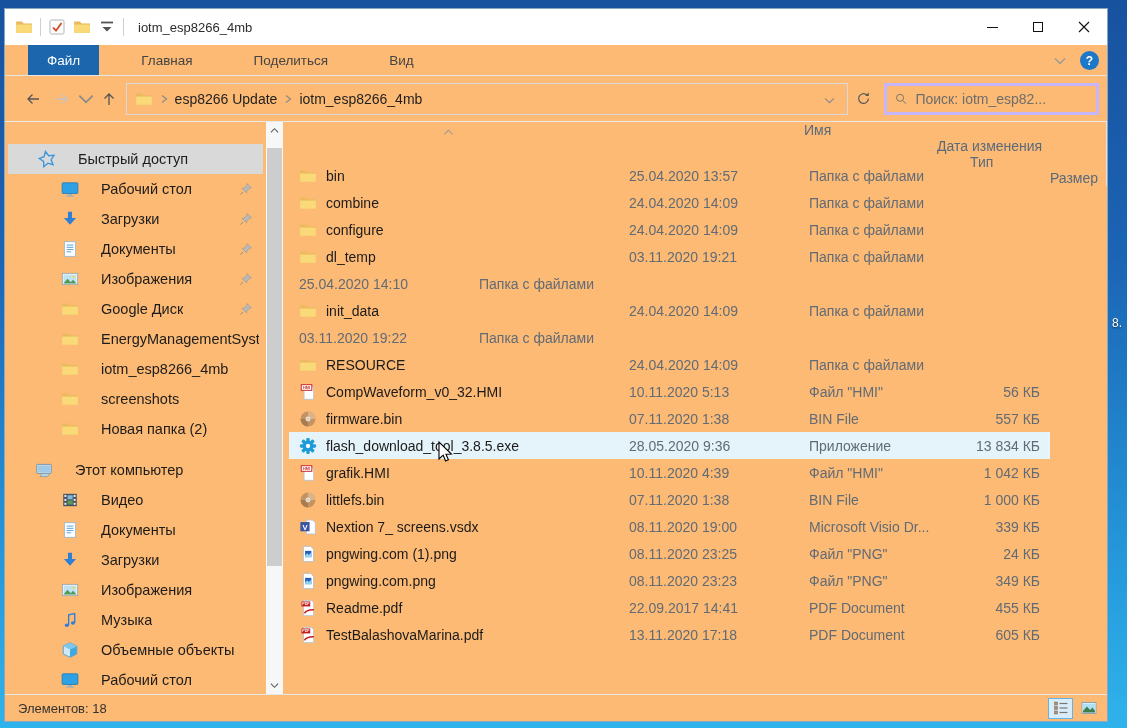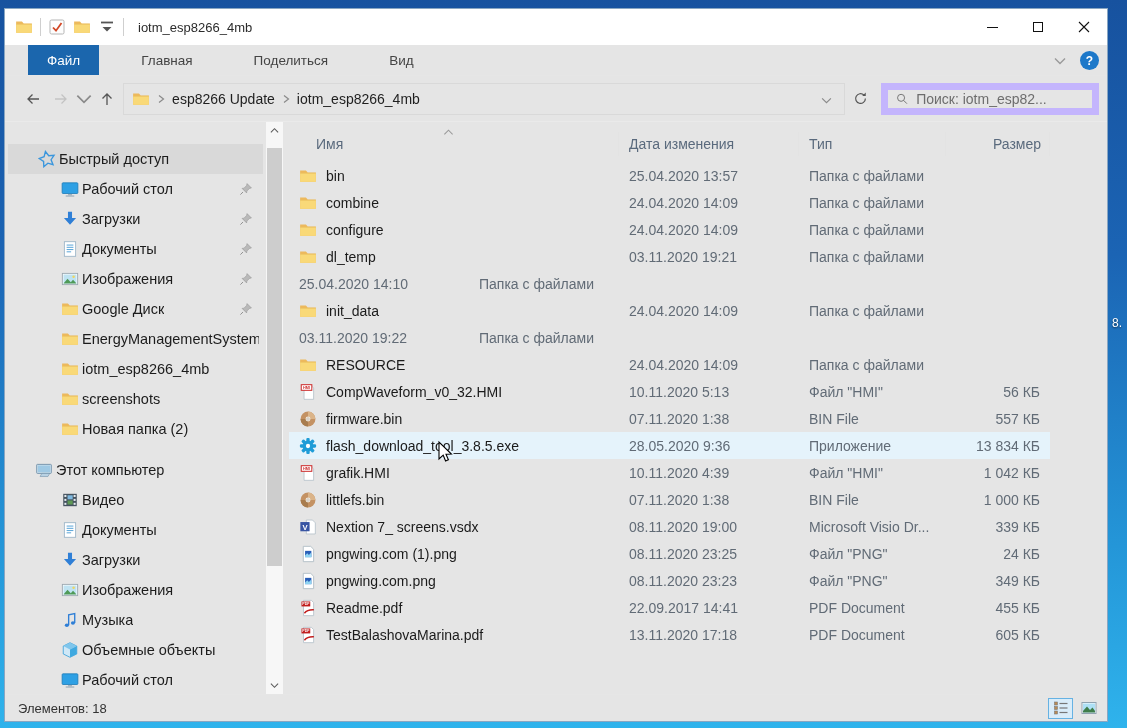--- a/index.html
+++ b/index.html
@@ -3,21 +3,21 @@
 <meta charset="utf-8">
 <style>
   * { margin:0; padding:0; box-sizing:border-box; }
   html,body { width:1127px; height:728px; overflow:hidden;
     font-family:"Liberation Sans","DejaVu Sans",sans-serif; font-size:14px; }
   #desktop { position:absolute; inset:0; width:1127px; height:728px;
     background:linear-gradient(180deg,#17529f 0%,#1b64b4 35%,#2496d8 75%,#2fb3ec 100%); }
   #desktop-frag { position:absolute; left:1112px; top:316px; color:#fff; font-size:12px;
     text-shadow:0 1px 2px rgba(0,0,0,.6); }
   #win { position:absolute; left:4px; top:8px; width:1104px; height:714px;
-    background:#e5e5e5; border:1px solid #89a6c2; display:flex; flex-direction:column; }
+    background:#fdba74; border:1px solid #89a6c2; display:flex; flex-direction:column; }
 
   
   #titlebar { height:36px; display:flex; align-items:center; flex:0 0 auto; background:#fff; }
   .qat { display:flex; align-items:center; gap:7px; padding-left:10px; }
   .qat .sep { width:1px; height:18px; background:#cfcfcf; }
   .ticon { width:18px; height:18px; display:inline-flex; }
   .ticon svg { width:18px; height:18px; }
   #win-title { margin-left:14px; font-size:13px; color:#2b2b2b; }
   #win-controls { margin-left:auto; display:flex; height:36px; }
   .wc { width:46px; height:36px; display:flex; align-items:center; justify-content:center; cursor:default; }
@@ -37,32 +37,32 @@
   #addressrow { height:46px; flex:0 0 auto; display:flex; align-items:center; padding:0 8px 0 14px;
     border-bottom:1px solid #eaeaea; }
   .navbtn { width:30px; height:30px; display:flex; align-items:center; justify-content:center; }
   .navbtn svg { width:16px; height:16px; }
   #addressbox { margin-left:2px; height:32px; flex:0 0 722px; border:1px solid #d9d9d9;
     display:flex; align-items:center; padding:0 12px 0 8px; }
   .crumb-sep svg { width:10px; height:10px; margin:0 6px; }
   .crumb { color:#1f1f1f; font-size:14px; white-space:nowrap; }
   #addr-chevron { margin-left:auto; }
   #refresh-btn { width:34px; height:32px; display:flex; align-items:center; justify-content:center; }
-  #searchbox { margin-left:4px; height:32px; flex:1 1 auto; border:7px solid #c4b5fd;
+  #searchbox { margin-left:4px; height:32px; flex:1 1 auto; border:3px solid #c4b5fd;
     display:flex; align-items:center; padding:0 8px; gap:8px; }
   #searchbox input { border:none; outline:none; width:100%; font-size:14px;
     font-family:"Liberation Sans","DejaVu Sans",sans-serif; color:#333; background:transparent; }
   #searchbox input::placeholder { color:#6d6d6d; opacity:1; }
 
   
   #main { flex:1 1 auto; display:flex; min-height:0; position:relative; }
 
   
   #sidebar { width:278px; flex:0 0 278px; position:relative; overflow:hidden; padding-top:22px; }
-  .side-item { height:30px; display:flex; align-items:center; gap:3px; white-space:nowrap;
+  .side-item { height:30px; display:flex; align-items:center; gap:22px; white-space:nowrap;
     margin-right:20px; padding-right:4px; position:relative; }
   .side-item.lvl0 { padding-left:30px; }
   .side-item.lvl1 { padding-left:56px; }
   .side-item.selected { background:#d9d9d9; margin-left:3px; }
   .side-item.section-gap { margin-top:11px; }
   .side-item .sicon { width:18px; height:18px; flex:0 0 18px; display:inline-flex; }
   .side-item .sicon svg { width:18px; height:18px; }
   .side-item .slabel { overflow:hidden; font-size:14.5px; color:#1c1c1c; }
   .side-item .pin { position:absolute; right:10px; width:14px; height:14px; display:inline-flex; }
   .side-item .pin svg { width:14px; height:14px; }
@@ -70,21 +70,21 @@
   #side-scroll { position:absolute; right:0; top:0; bottom:0; width:17px; background:#f7f7f7; }
   .sb-btn { position:absolute; left:0; width:17px; height:17px; display:flex; align-items:center;
     justify-content:center; background:#f7f7f7; }
   .sb-btn svg { width:9px; height:9px; }
   #sb-up { top:0; } #sb-down { bottom:0; }
   #sb-thumb { position:absolute; left:1px; width:15px; top:26px; height:418px; background:#cdcdcd; }
 
   
   #filepane { flex:1 1 auto; position:relative; padding-left:6px; min-width:0; }
   #headers { height:40px; display:flex; align-items:flex-end; padding-bottom:6px; position:relative;
-    color:#5a6a7d; font-size:14px; }
+    color:#5a6a7d; font-size:14px;flex-direction:column; }
   .hcell { padding-left:10px; border-right:1px solid #e3e3e3; height:24px; display:flex; align-items:center; }
   #h-name  { width:330px; padding-left:27px; }
   #h-date  { width:180px; }
   #h-type  { width:147px;text-align:right; }
   #h-size  { width:104px; justify-content:flex-end; padding-right:8px; }
   #sort-glyph { position:absolute; left:160px; top:1px; }
   #sort-glyph svg { width:11px; height:8px; }
   .frow { height:27px; display:flex; align-items:center; width:761px; }
   .frow.hover { background:#e5f3fb; }
   .cell-name { width:330px; display:flex; align-items:center; gap:9px; padding-left:10px;

